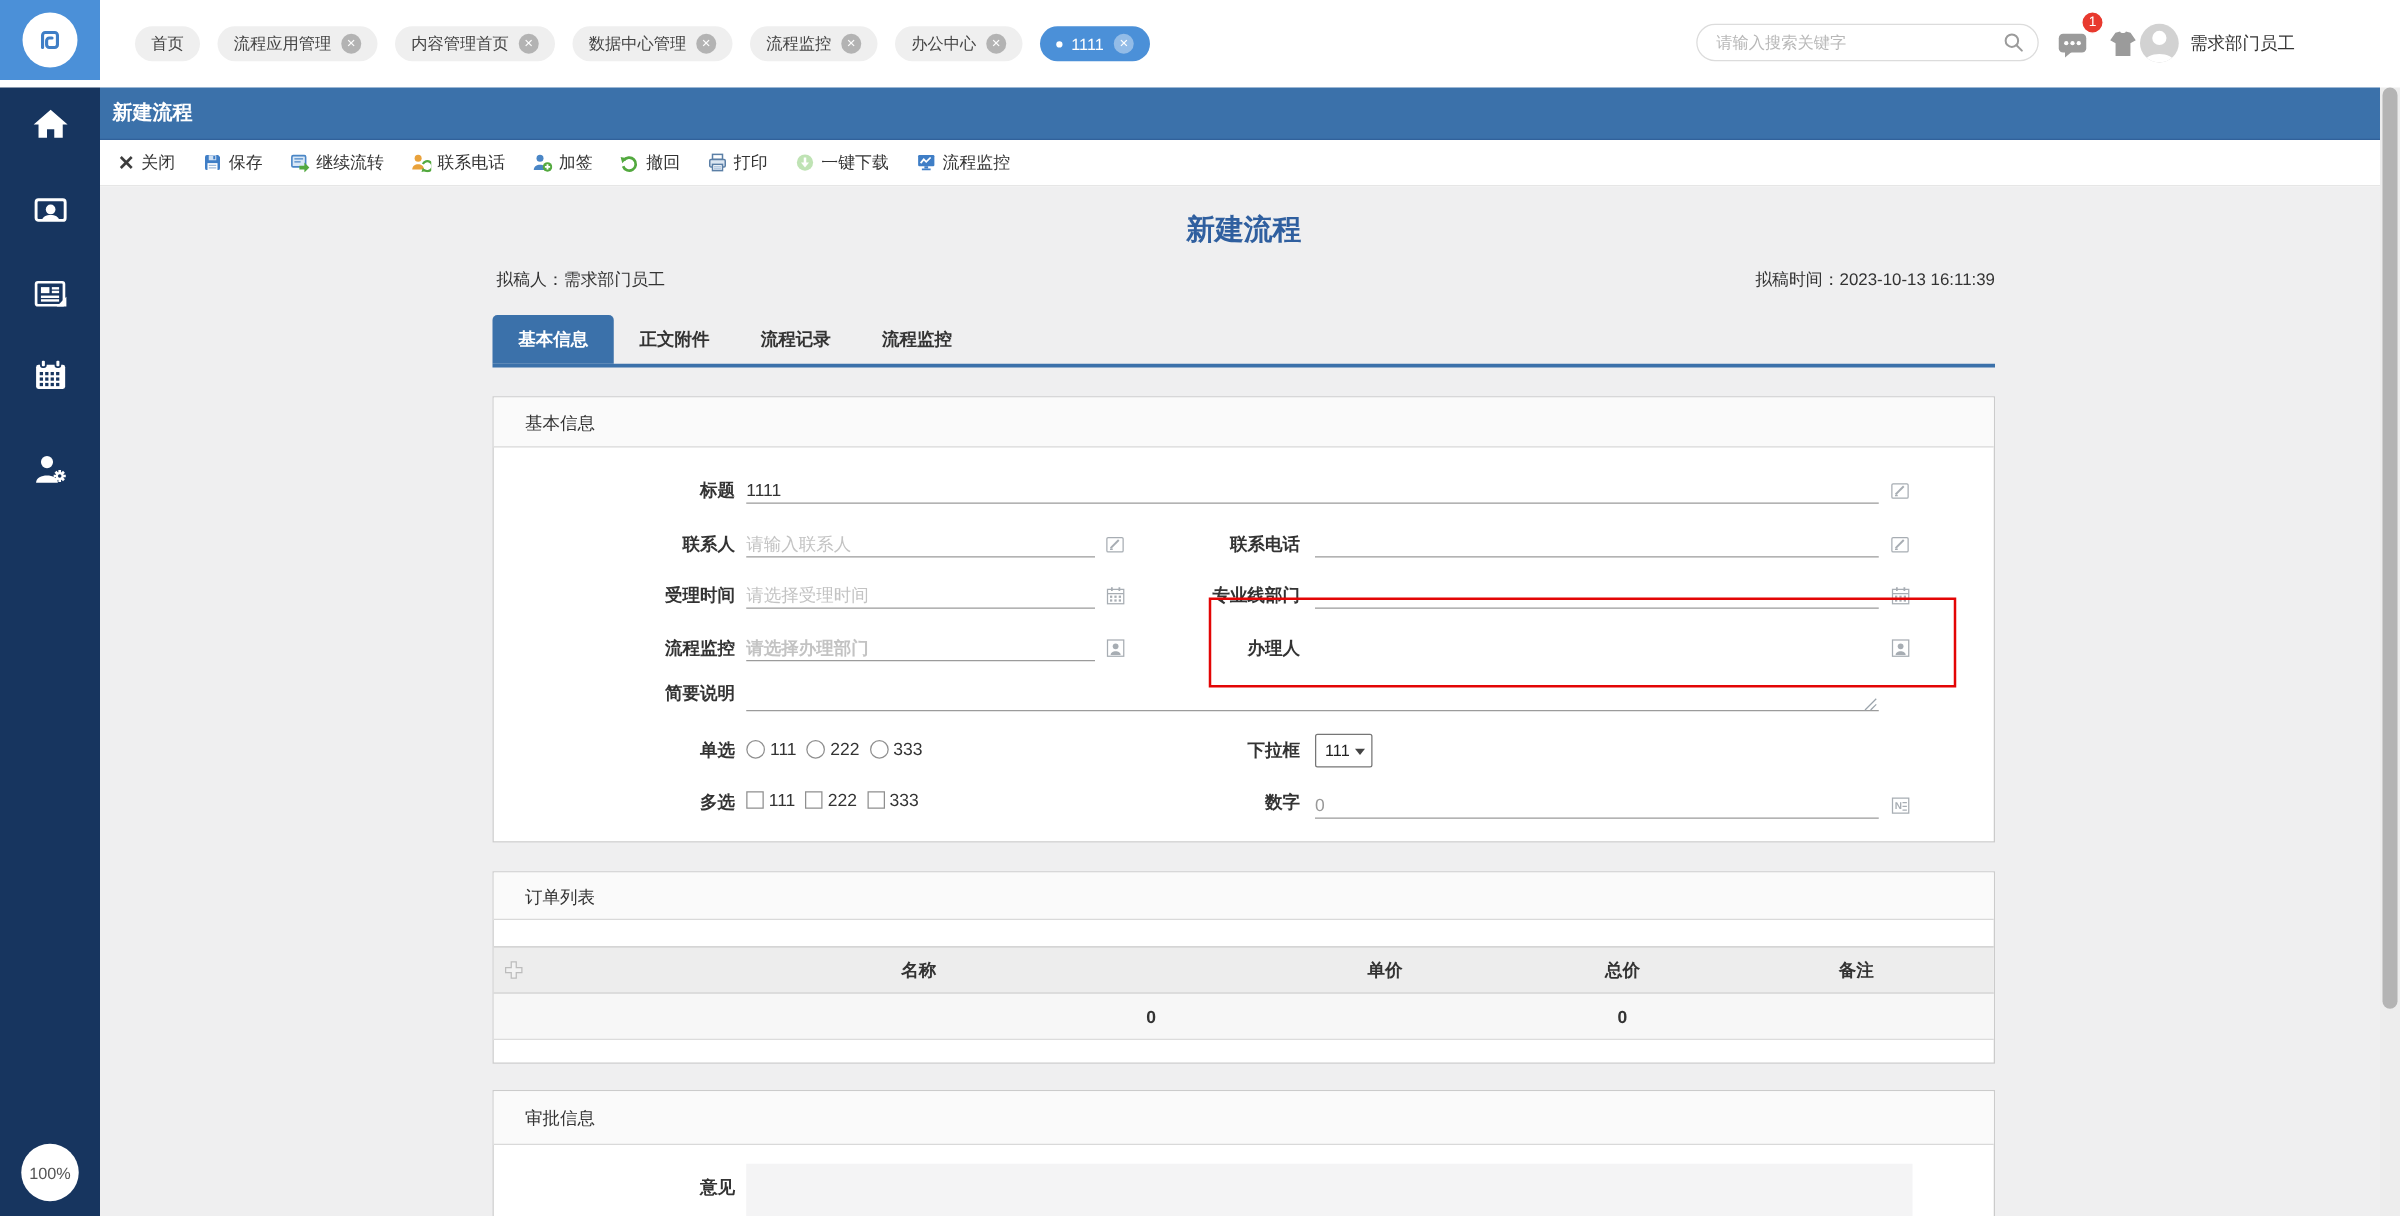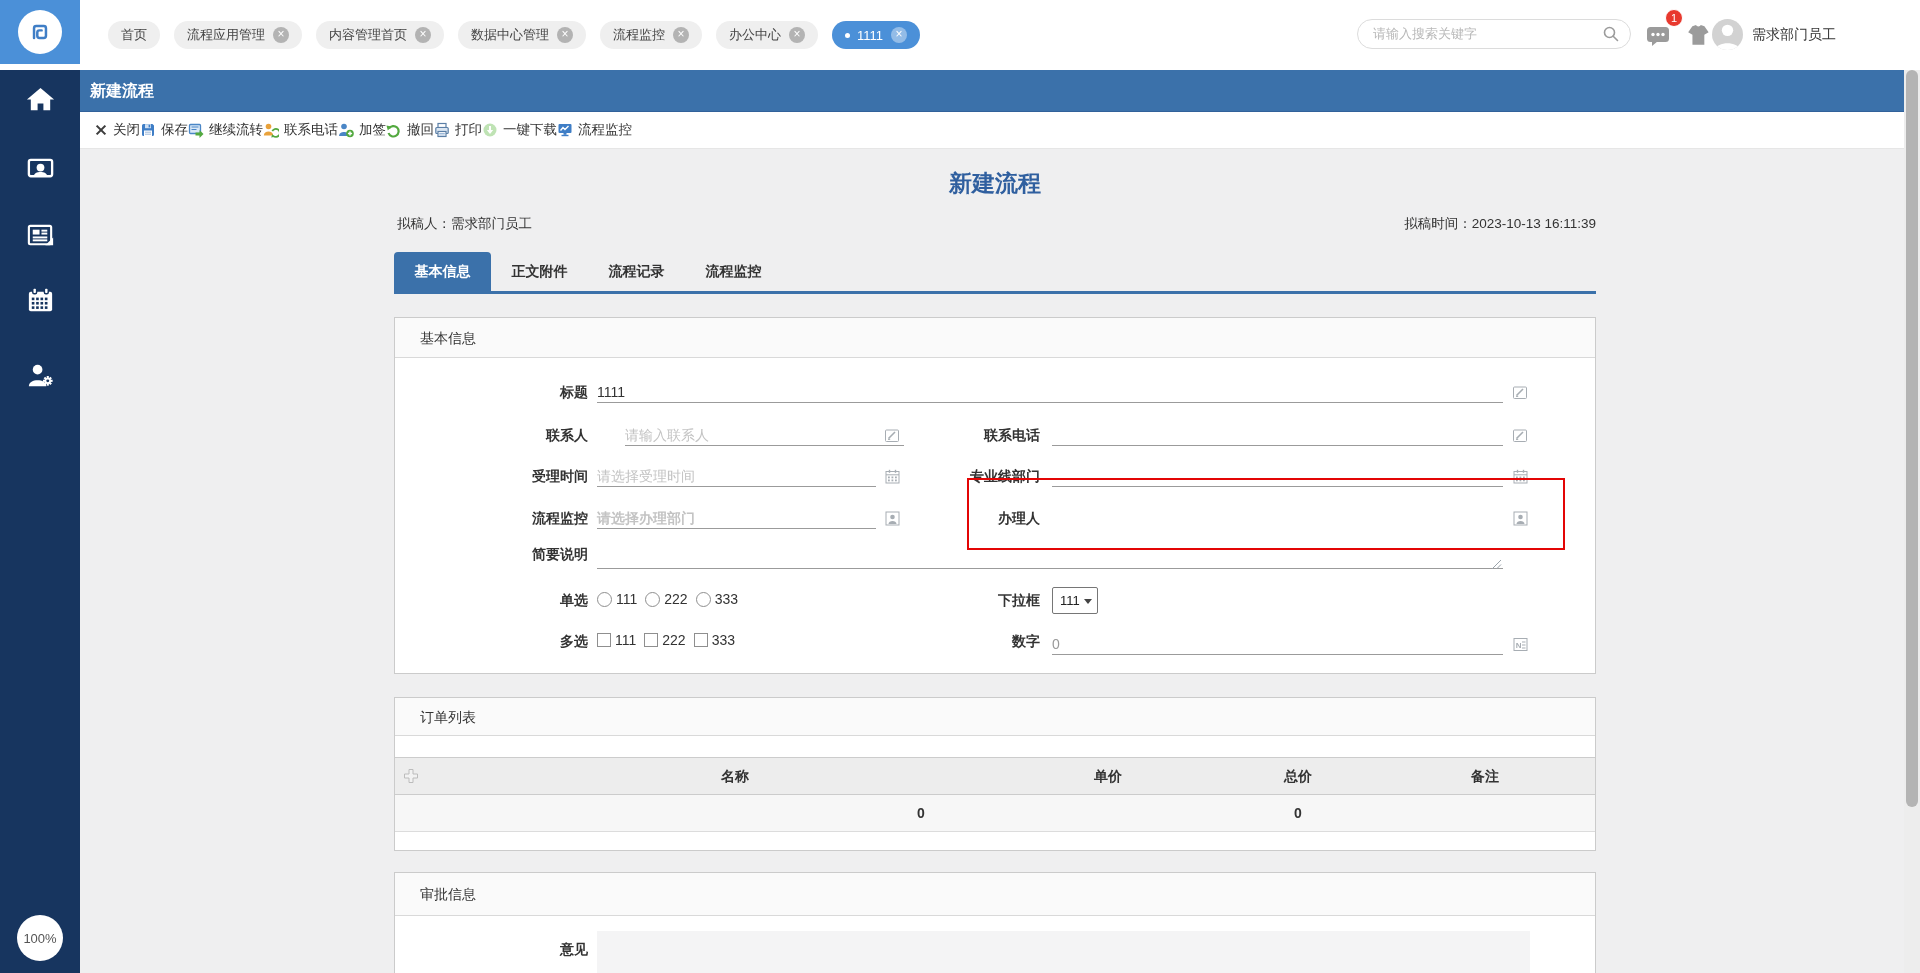--- a/index.html
+++ b/index.html
@@ -18,21 +18,21 @@
 .chip .dot{width:5px;height:5px;border-radius:50%;background:#fff;margin-right:7px;}
 .search{left:1357px;top:19px;width:274px;height:30px;border:1px solid #dcdcdc;border-radius:16px;background:#fff;display:flex;align-items:center;box-sizing:border-box;}
 .search .ph{flex:1;padding-left:15px;font-size:13px;color:#b8b8b8;}
 .search .mag{margin-right:10px;display:flex;}
 .username{left:1752px;top:0;height:70px;display:flex;align-items:center;font-size:14px;color:#333;}
 
 .pheader{left:80px;top:70px;width:1824px;height:42px;background:#3b71aa;border-bottom:1px solid #31619a;box-sizing:border-box;}
 .pheader .t{position:absolute;left:10px;top:0;height:42px;line-height:41px;color:#fff;font-size:16px;font-weight:bold;}
 
 .toolbar-bg{left:80px;top:112px;width:1824px;height:37px;background:#fff;border-bottom:1px solid #e6e6e6;box-sizing:border-box;}
-.toolbar{left:94px;top:112px;height:36px;display:flex;align-items:center;}
+.toolbar{left:94px;top:112px;height:36px;display:flex;align-items:center;gap:22px;}
 .titem{display:flex;align-items:center;gap:5px;font-size:13.5px;color:#333;}
 
 .sidebar{left:0;top:70px;width:80px;height:903px;background:#17355f;}
 .side-ico{left:0;width:80px;display:flex;justify-content:center;}
 .zoom-badge{left:17px;top:915px;width:46px;height:46px;border-radius:50%;background:#fff;display:flex;align-items:center;justify-content:center;font-size:13px;color:#555;}
 
 .content{left:80px;top:149px;width:1824px;height:824px;background:#efeff0;}
 .doc-title{left:394px;top:168px;width:1202px;text-align:center;font-size:23px;font-weight:bold;color:#2f5f9f;}
 .drafter{left:397px;top:215px;font-size:13.5px;color:#333;}
 .drafttime{left:1296px;top:215px;width:300px;text-align:right;font-size:13.5px;color:#333;}
@@ -314,21 +314,21 @@
   <div class="field" style="left:597px;top:382px;width:906px;"><span>1111</span></div>
   <div class="fico" style="left:1512px;top:384px;">
     <svg width="17" height="17" viewBox="0 0 17 17">
         <rect x="1.5" y="3" width="13" height="11.5" rx="1" fill="#fff" stroke="#a7adb3"></rect>
         <line x1="4.5" y1="11.5" x2="11" y2="5" stroke="#a7adb3" stroke-width="1.6"></line>
         <line x1="4" y1="12.3" x2="6.2" y2="12.3" stroke="#a7adb3" stroke-width="1.2"></line>
       </svg>
   </div>
 
   <div class="lbl" style="left:398px;top:425px;">联系人</div>
-  <div class="field" style="left:597px;top:425px;width:279px;margin-left:28px;"><span class="phv">请输入联系人</span></div>
+  <div class="field" style="left:597px;top:425px;width:279px;"><span class="phv">请输入联系人</span></div>
   <div class="fico" style="left:884px;top:427px;">
     <svg width="17" height="17" viewBox="0 0 17 17">
         <rect x="1.5" y="3" width="13" height="11.5" rx="1" fill="#fff" stroke="#a7adb3"></rect>
         <line x1="4.5" y1="11.5" x2="11" y2="5" stroke="#a7adb3" stroke-width="1.6"></line>
         <line x1="4" y1="12.3" x2="6.2" y2="12.3" stroke="#a7adb3" stroke-width="1.2"></line>
       </svg>
   </div>
   <div class="lbl" style="left:850px;top:425px;">联系电话</div>
   <div class="field" style="left:1052px;top:425px;width:451px;"></div>
   <div class="fico" style="left:1512px;top:427px;">

